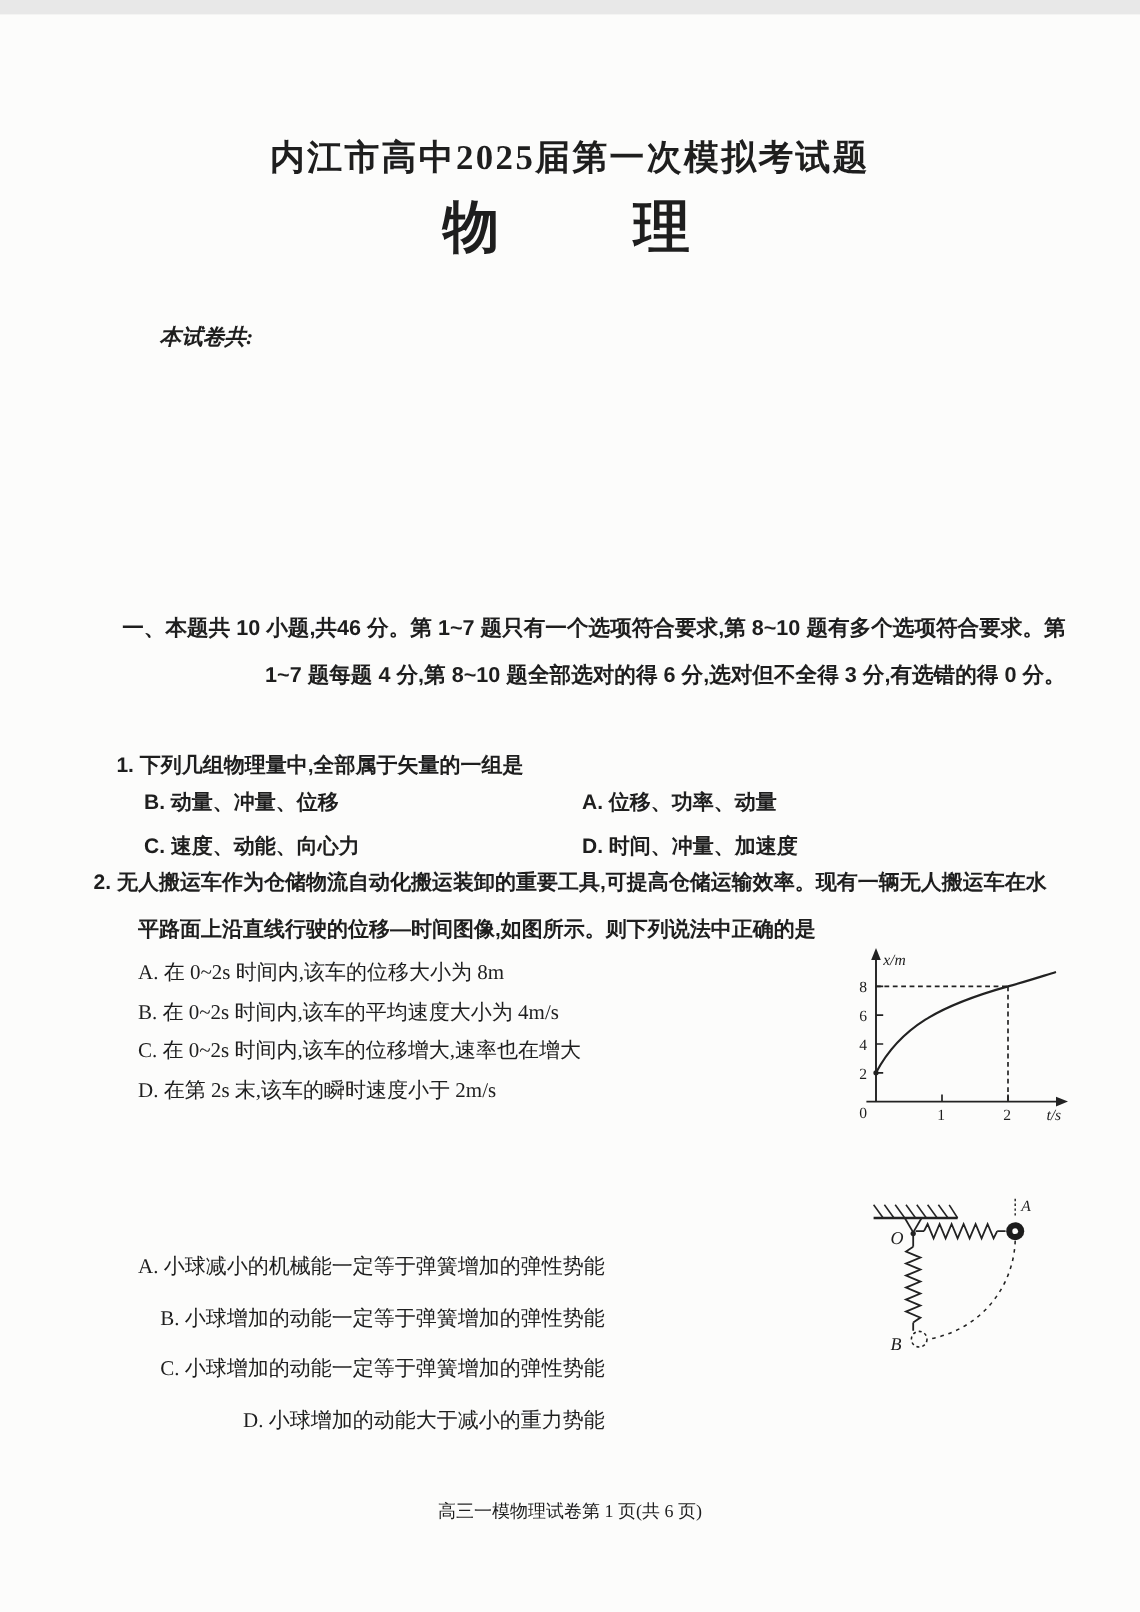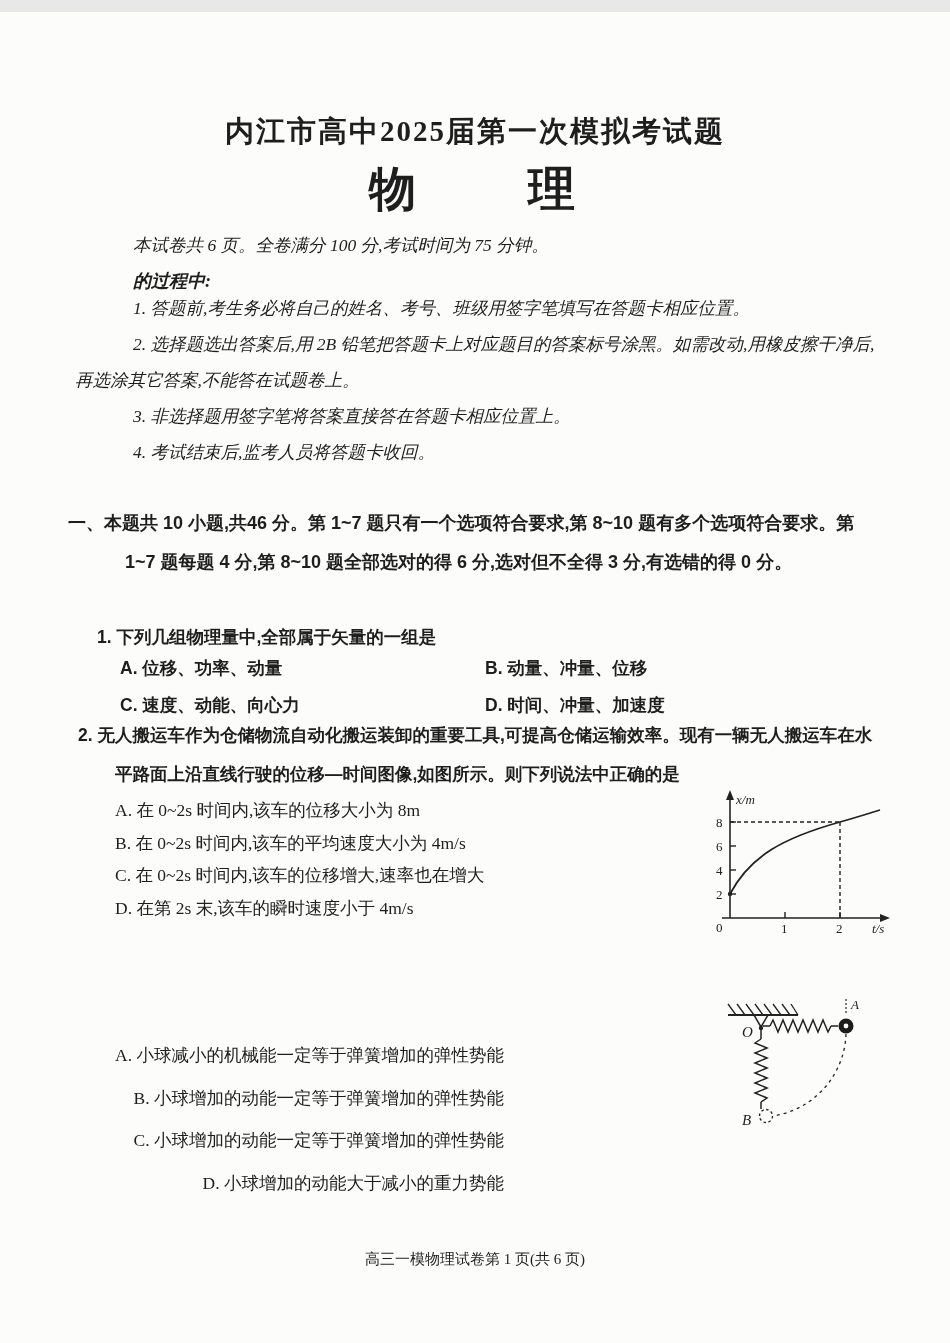--- a/index.html
+++ b/index.html
@@ -12,21 +12,21 @@
   .center{left:0;width:100%;text-align:center;}
   .doc-title{top:100px;font-size:29px;font-weight:700;letter-spacing:2px;}
   .doc-subject{top:146px;font-size:47px;font-weight:700;letter-spacing:6px;}
   .exam-info{left:133px;top:221px;font-size:17.5px;font-style:italic;}
   .notice-h{left:133px;top:257px;font-size:18px;font-weight:700;font-style:italic;}
   .notes{left:75px;top:278px;width:806px;font-size:17.5px;font-style:italic;line-height:36px;}
   .notes p{margin:0;text-indent:58px;}
   .section-h{
     left:68px;top:492px;width:820px;font-size:18px;font-weight:700;line-height:39px;
     font-family:"Liberation Sans","DejaVu Sans",sans-serif;
-    padding-left:57px;text-indent:-57px;box-sizing:border-box;
+    padding-left:57px;text-indent:-57px;box-sizing:border-box;text-align:right;
   }
   .q-stem{
     font-size:17.5px;font-weight:700;line-height:39px;
     font-family:"Liberation Sans","DejaVu Sans",sans-serif;
     padding-left:37px;text-indent:-37px;box-sizing:border-box;
   }
   .q1-stem{left:97px;top:606px;width:760px;padding-left:0;text-indent:0;}
   .q2-stem{left:78px;top:704px;width:802px;}
   .q3-stem{left:78px;top:912px;width:806px;line-height:40px;}
   .q1-opts{
@@ -42,46 +42,39 @@
   .it{font-style:italic;}
   svg .stroke{stroke:#222;fill:none;}
 </style>
 </head>
 <body>
 
 <div class="page">
 
   <div class="abs center doc-title">内江市高中2025届第一次模拟考试题</div>
   <div class="abs center doc-subject">物　　理</div>
-  <div class="abs exam-info">本试卷共 6 页。全卷满分 100 分,考试时间为 75 分钟。</div>
-  <div class="abs notice-h">的过程中:</div>
+  <div class="abs notice-h">本试卷共:</div>
 
-  <div class="abs notes">
-    <p>1. 答题前,考生务必将自己的姓名、考号、班级用签字笔填写在答题卡相应位置。</p>
-    <p>2. 选择题选出答案后,用 2B 铅笔把答题卡上对应题目的答案标号涂黑。如需改动,用橡皮擦干净后,再选涂其它答案,不能答在试题卷上。</p>
-    <p>3. 非选择题用签字笔将答案直接答在答题卡相应位置上。</p>
-    <p>4. 考试结束后,监考人员将答题卡收回。</p>
-  </div>
 
   <div class="abs section-h">一、本题共 10 小题,共46 分。第 1~7 题只有一个选项符合要求,第 8~10 题有多个选项符合要求。第 1~7 题每题 4 分,第 8~10 题全部选对的得 6 分,选对但不全得 3 分,有选错的得 0 分。</div>
 
   <div class="abs q-stem q1-stem">1. 下列几组物理量中,全部属于矢量的一组是</div>
   <div class="abs q1-opts">
+    <div class="q-opt">B. 动量、冲量、位移</div>
     <div class="q-opt">A. 位移、功率、动量</div>
-    <div class="q-opt">B. 动量、冲量、位移</div>
     <div class="q-opt">C. 速度、动能、向心力</div>
     <div class="q-opt">D. 时间、冲量、加速度</div>
   </div>
 
   <div class="abs q-stem q2-stem">2. 无人搬运车作为仓储物流自动化搬运装卸的重要工具,可提高仓储运输效率。现有一辆无人搬运车在水平路面上沿直线行驶的位移—时间图像,如图所示。则下列说法中正确的是</div>
   <div class="abs q2-opts">
     <div class="q-opt">A. 在 0~2s 时间内,该车的位移大小为 8m</div>
     <div class="q-opt">B. 在 0~2s 时间内,该车的平均速度大小为 4m/s</div>
     <div class="q-opt">C. 在 0~2s 时间内,该车的位移增大,速率也在增大</div>
-    <div class="q-opt">D. 在第 2s 末,该车的瞬时速度小于 4m/s</div>
+    <div class="q-opt">D. 在第 2s 末,该车的瞬时速度小于 2m/s</div>
   </div>
 
   <svg class="abs" style="left:688px;top:776px;" width="205" height="148" viewBox="0 0 205 148">
 
     <line class="stroke" x1="42" y1="130" x2="42" y2="8" stroke-width="1.6"></line>
     <polygon points="42,2 38,12 46,12" fill="#222"></polygon>
     <line class="stroke" x1="34" y1="130" x2="194" y2="130" stroke-width="1.6"></line>
     <polygon points="202,130 192,126 192,134" fill="#222"></polygon>
 
     <text x="48" y="16" class="svg-lab it">x/m</text>

